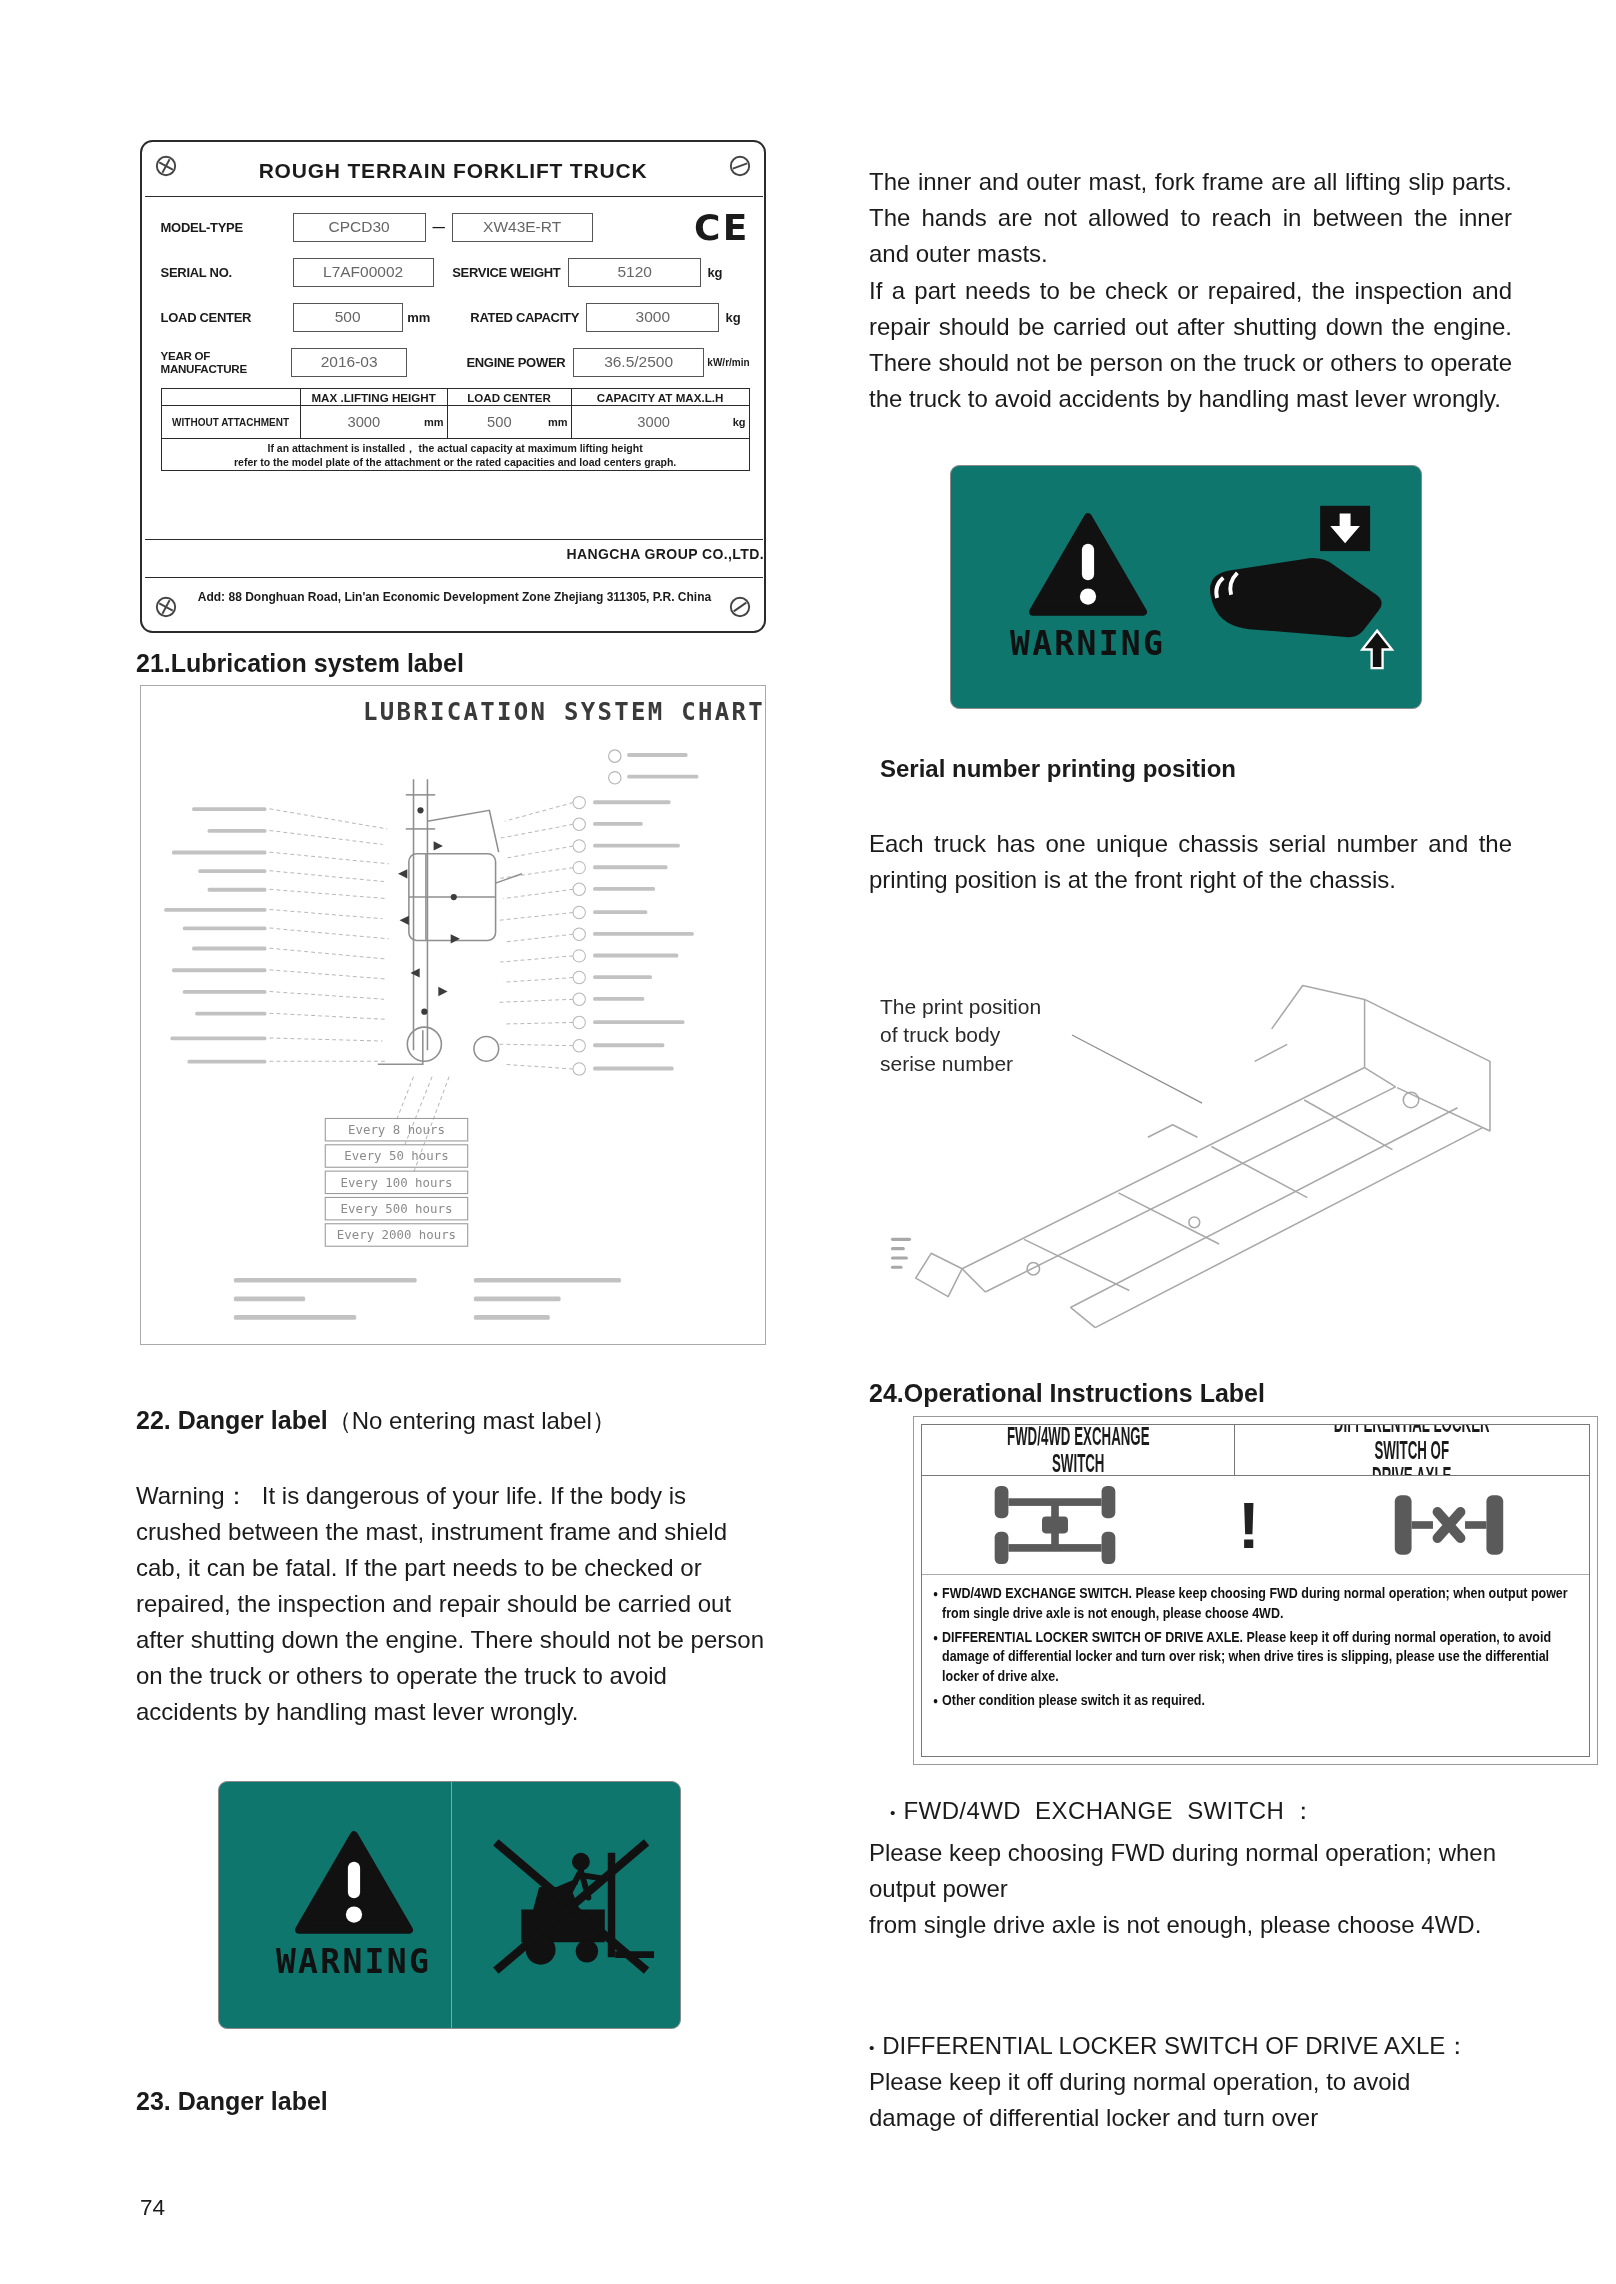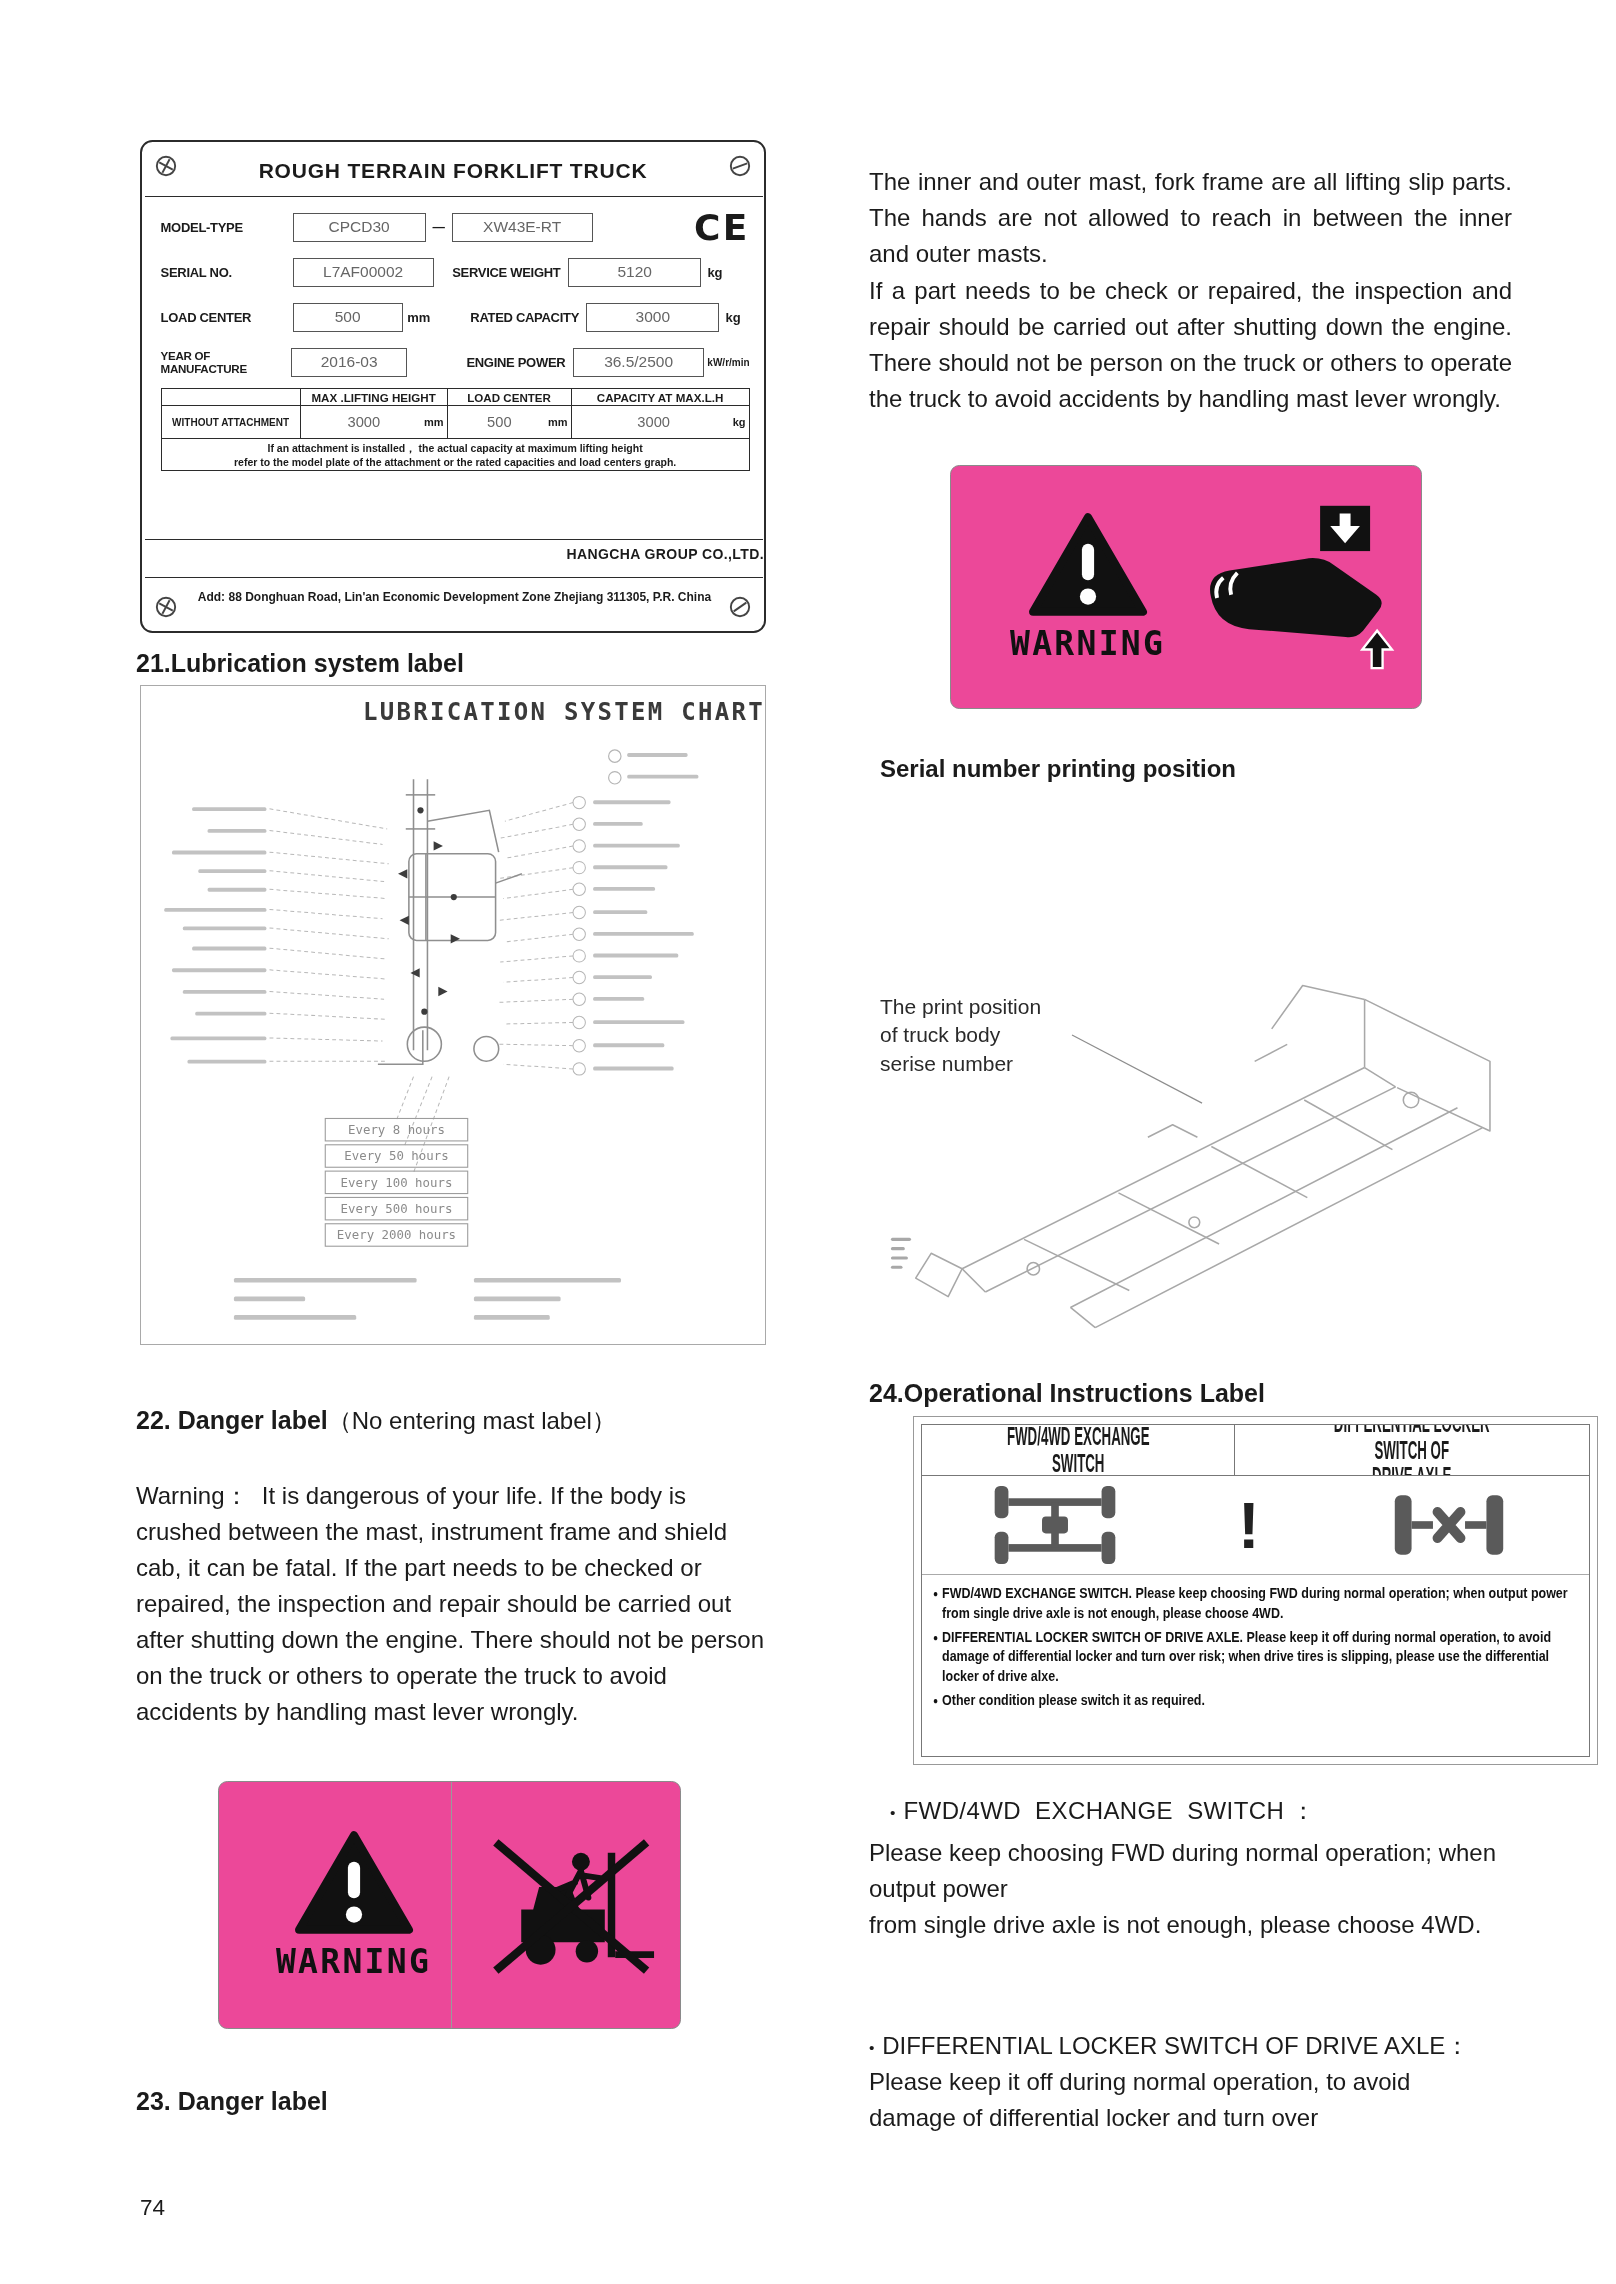--- a/index.html
+++ b/index.html
@@ -34,21 +34,21 @@
   .np-note { font-weight:bold; font-size:10.5px; text-align:center; line-height:1.35; }
   .np-company { font-weight:bold; font-size:14px; text-align:right; letter-spacing:0.4px; }
   .np-address { font-weight:bold; font-size:12px; text-align:center; }
 
   
   .lub { left:140px; top:685px; width:626px; height:660px; border:1.5px solid #a9a9a9; background:#fff; }
   .lub-title { top:12.4px; left:0; width:100%; text-align:right; color:#3a3a3a;
         font-family:"DejaVu Sans Mono", monospace; font-weight:bold; font-size:24px; letter-spacing:2.3px; }
 
   
-  .wlabel { border:1.5px solid #8a8a8a; border-radius:9.3px; background:#ec4899; display:flex;padding-left:37px; }
+  .wlabel { border:1.5px solid #8a8a8a; border-radius:9.3px; background:#0f766e; display:flex;padding-left:37px; }
   .wl-left { width:46%; height:100%; display:flex; flex-direction:column; align-items:center; justify-content:center; gap:6.2px; }
   .wl-right { width:54%; height:100%; display:flex; align-items:center; justify-content:center; border-left:1.2px solid #9a9a9a; }
   .wl-word { font-family:"DejaVu Sans Mono", monospace; font-weight:bold; font-size:33px; letter-spacing:2.3px; color:#111; }
 
   
   .oplabel { left:869px; top:1416px; width:685px; height:349px; border:1.5px solid #999; padding:7px; background:#fff;margin-left:44px; }
   .op-inner { border:1.5px solid #777; width:100%; height:100%; display:flex; flex-direction:column; }
   .op-head { display:flex; height:51px; border-bottom:1.5px solid #777; }
   .op-head-cell { display:flex; align-items:center; justify-content:center; overflow:hidden; }
   .op-head-cell.l { width:47%; border-right:1.5px solid #777; }
@@ -372,20 +372,21 @@
         <rect x="150" y="6" width="64" height="58" fill="#111"></rect>
         <path d="M175 16 h14 v16 h12 l-19 22 -19 -22 h12 z" fill="#fff"></path>
         <path d="M10 122 q-6 -28 24 -33 l96 -15 q22 -4 38 8 l54 38 q12 9 3 20 l-20 26 q-9 10 -22 8 l-124 -10 q-42 -4 -49 -42 z" fill="#111"></path>
         <path d="M26 98 q-12 10 -8 26 M44 92 q-12 12 -8 28" stroke="#fff" stroke-width="5" fill="none"></path>
         <path d="M216 214 v-24 h-12 l19 -24 19 24 h-12 v24 z" fill="#111" stroke="#fff" stroke-width="3"></path>
       </svg>
     </div>
   </div>
 
   <div class="abs h" style="left:880px; top:755px; font-size:24px">Serial number printing position</div>
+  <div class="abs bt just" style="left:869px; top:790px; width:643px">Each truck has one unique chassis serial number and the printing position is at the front right of the chassis.</div>
 
   <svg class="abs" style="left:869px; top:905px" width="663" height="452" viewBox="0 0 856 584">
     <g stroke="#a8a8a8" stroke-width="2" fill="none" stroke-linejoin="round">
       <path d="M120 470 L640 210"></path>
       <path d="M150 500 L680 235"></path>
       <path d="M120 470 L150 500"></path>
       <path d="M640 210 L680 235"></path>
       <path d="M260 520 L760 262"></path>
       <path d="M292 546 L792 288"></path>
       <path d="M260 520 L292 546"></path>

